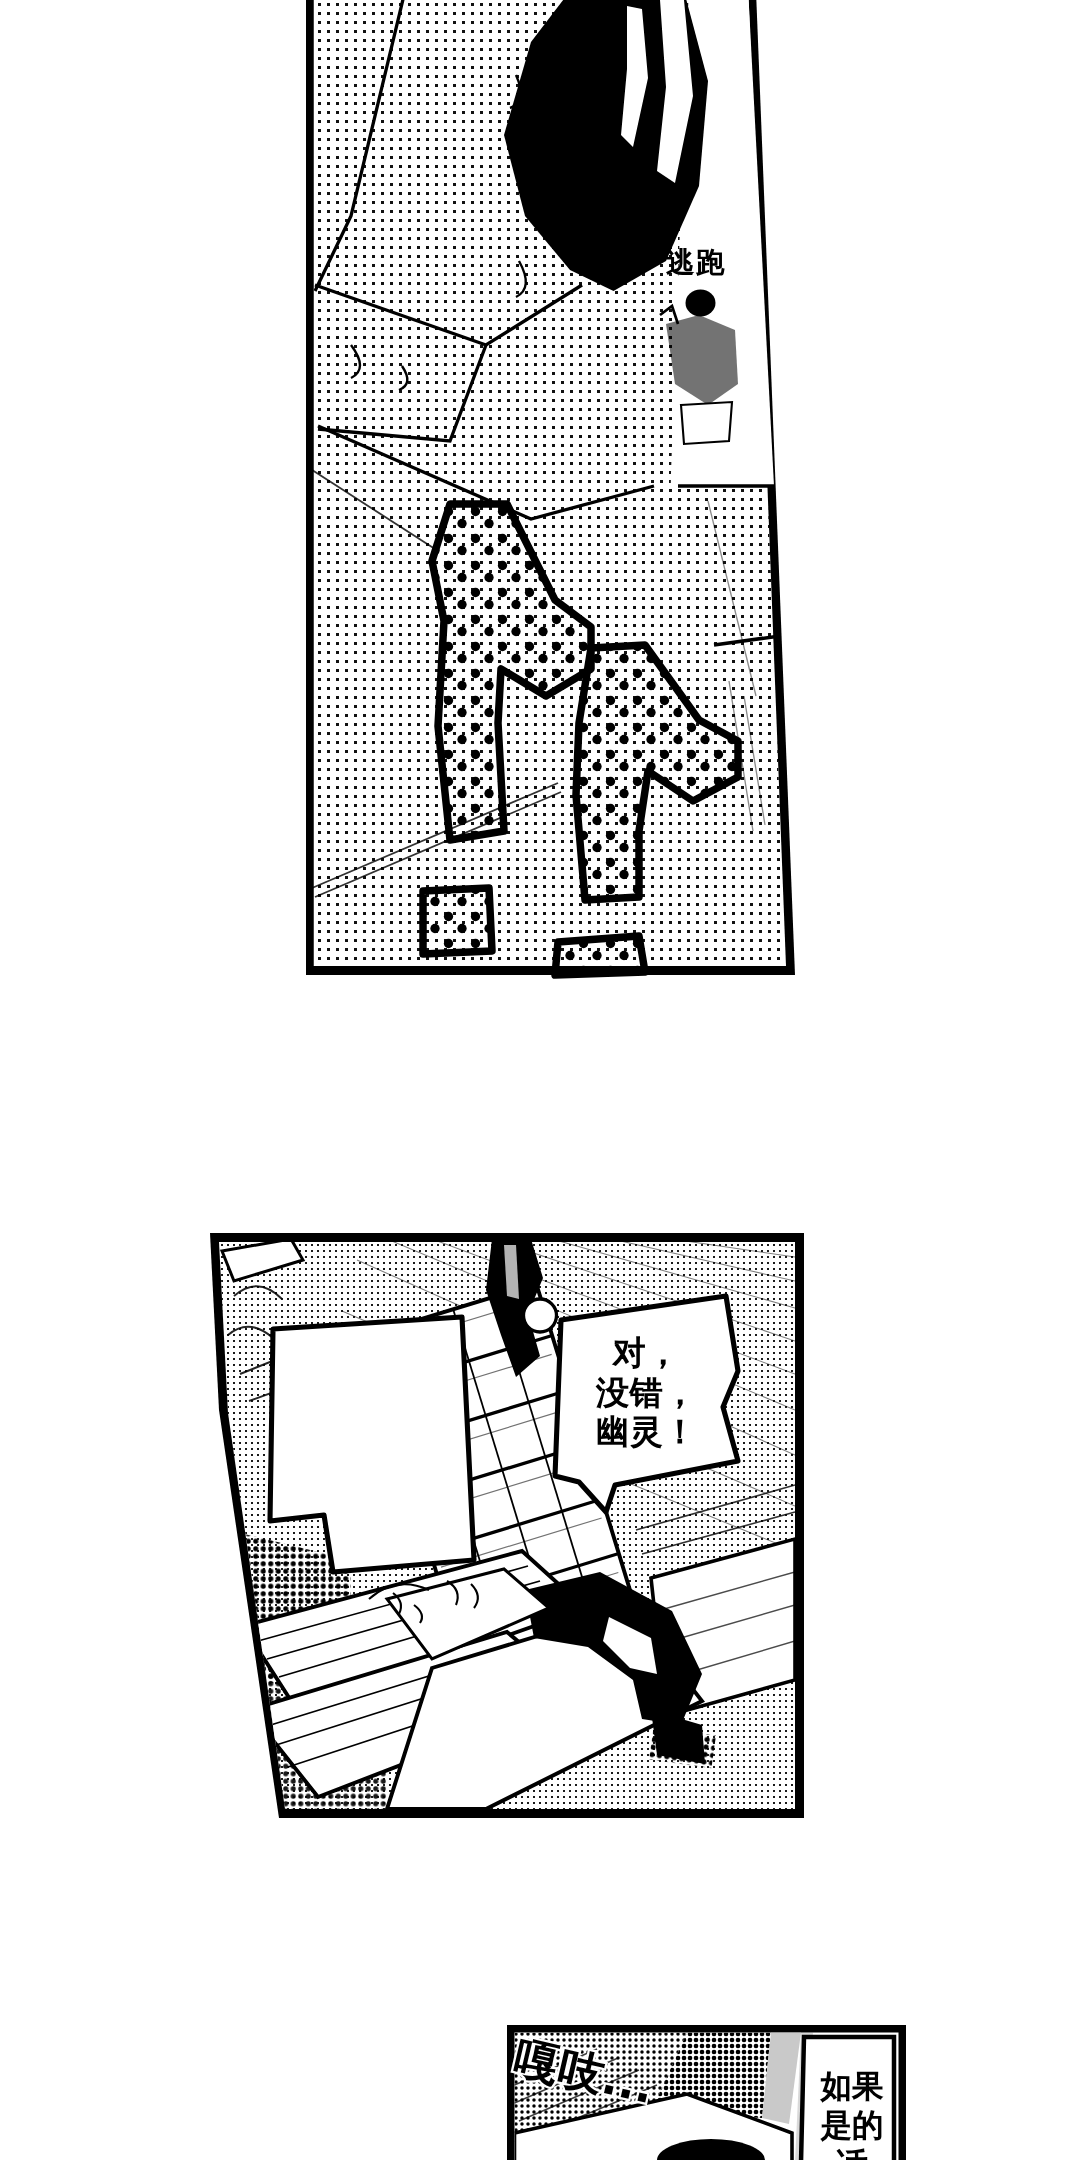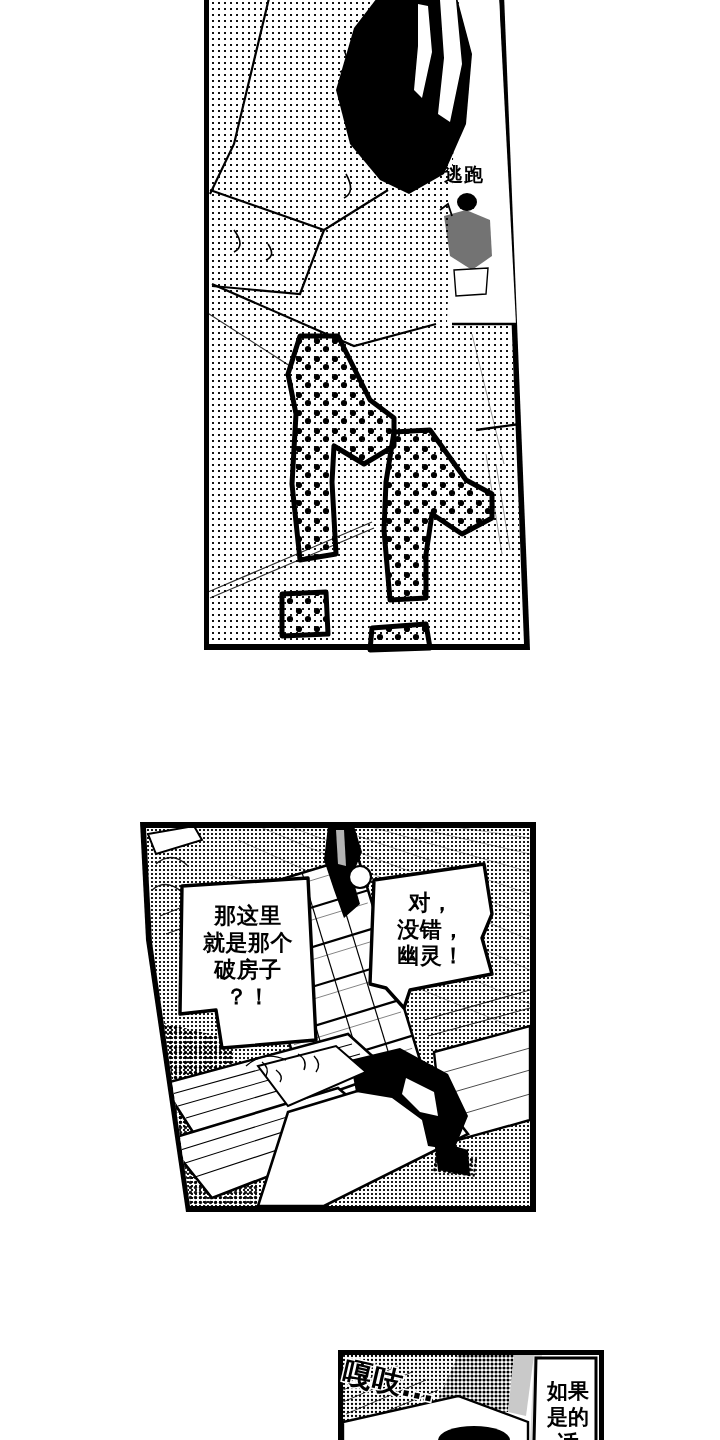--- a/index.html
+++ b/index.html
@@ -293,24 +293,20 @@
           <path d="M 10 14 L 56 6 L 64 20 L 18 34 Z" fill="#fff" stroke="#000" stroke-width="2"></path>
         </g>
       </svg>
     </div>
 
     <div class="balloon" style="left:38px; top:54px; width:144px; height:176px;
                 border:none; background:transparent;">
       <svg width="144" height="176" viewBox="0 0 144 176" style="position:absolute; inset:0;">
         <path d="M 6 12 L 132 4 L 140 166 L 46 174 L 40 136 L 4 140 Z" fill="#fff" stroke="#000" stroke-width="3.4" stroke-linejoin="round"></path>
       </svg>
-      <div class="balloon-text" style="position:relative; font-size:22px; padding-bottom:10px;">那这里
-就是那个
-破房子
-？！</div>
     </div>
 
     <div class="balloon" style="left:228px; top:42px; width:130px; height:148px;
                 border:none; background:transparent;">
       <svg width="130" height="148" viewBox="0 0 130 148" style="position:absolute; inset:0;">
         <path d="M 8 18 L 118 2 L 126 52 L 116 76 L 126 112 L 44 128 L 38 146 L 20 126 L 4 122 Z" fill="#fff" stroke="#000" stroke-width="3.4" stroke-linejoin="round"></path>
       </svg>
       <div class="balloon-text" style="position:relative; font-size:22px; padding-bottom:12px;">对，
 没错，
 幽灵！</div>

